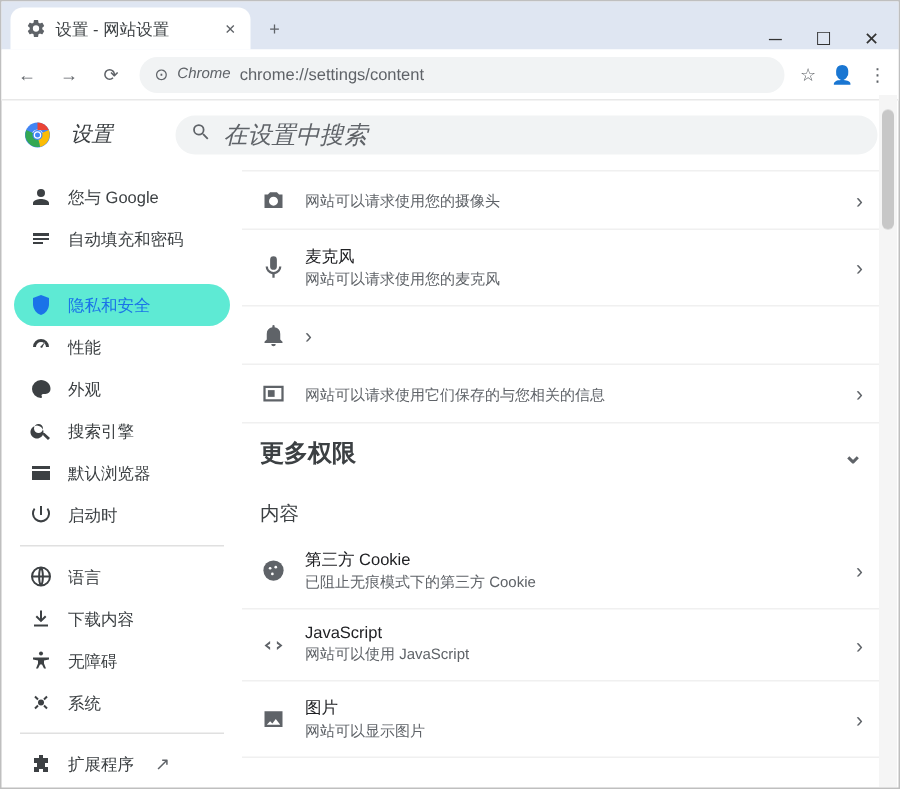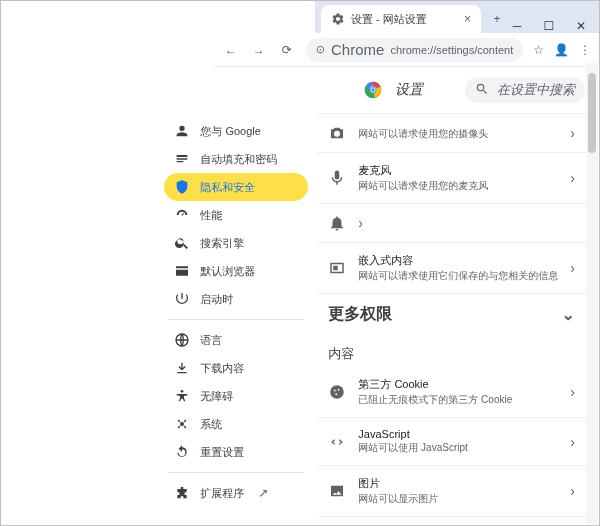--- a/index.html
+++ b/index.html
@@ -1,37 +1,37 @@
 <!DOCTYPE html>
 <html><head>
 <meta charset="utf-8">
 <style>
   * { box-sizing: border-box; margin: 0; padding: 0; }
   body { font-family: "Microsoft YaHei", Arial, sans-serif; font-size: 12px; color: #202124; background: #fff; width: 600px; height: 526px; overflow: hidden; }
-  .window { border: 1px solid #bfbfbf; width: 600px; height: 526px; display: flex; flex-direction: column; position: relative; align-items: flex-end; }
+  .window { border: 1px solid #bfbfbf; width: 600px; height: 526px; display: flex; flex-direction: column; position: relative; }
   .tabbar { height: 32px; background: #dfe6f2; display: flex; align-items: flex-end; padding-left: 6px; }
   .tab { background: #fff; border-radius: 8px 8px 0 0; height: 28px; display: flex; align-items: center; padding: 0 10px; gap: 6px; min-width: 160px; font-size: 11px; color: #3c4043; }
   .tab .favicon { width: 14px; height: 14px; display: flex; align-items: center; justify-content: center; }
   .tab .close { margin-left: auto; color: #5f6368; font-size: 12px; }
   .newtab { width: 24px; height: 24px; display: flex; align-items: center; justify-content: center; color: #5f6368; margin-left: 4px; margin-bottom: 2px; }
   .winctrl { margin-left: auto; display: flex; gap: 16px; padding: 6px 10px 0 0; align-items: flex-start; color: #333; font-size: 12px; }
   .winctrl span { width: 16px; text-align: center; font-family: Arial; }
   .addrbar { height: 34px; background: #fff; border-bottom: 1px solid #e8e8e8; display: flex; align-items: center; padding: 0 8px; gap: 10px; }
   .navicon { color: #5f6368; width: 18px; text-align: center; }
   .addrfield { flex: 1; background: #f1f3f4; border-radius: 14px; height: 24px; display: flex; align-items: center; padding: 0 10px; gap: 6px; font-size: 11px; color: #5f6368; }
-  .addrfield .chip { font-size: 15px; background: none; }
+  .addrfield .chip { font-size: 10px; background: none; font-style: italic; }
   .addrright { display: flex; gap: 10px; align-items: center; color: #5f6368; }
   .header { display: flex; align-items: center; padding: 10px 14px; gap: 12px; font-style: italic; }
   .header .logo { width: 20px; height: 20px; }
   .header .title { font-size: 14px; color: #3c4043; }
-  .header .search { flex: 1; margin-left: 30px; background: #f1f3f4; border-radius: 14px; height: 26px; display: flex; align-items: center; padding: 12px 10px; gap: 8px; color: #5f6368; font-size: 13px; }
+  .header .search { flex: 1; margin-left: 30px; background: #f1f3f4; border-radius: 14px; height: 26px; display: flex; align-items: center; padding: 12px 10px; gap: 8px; color: #5f6368; font-size: 16px; }
   .body { flex: 1; display: flex; overflow: hidden; }
   .sidebar { width: 160px; padding: 4px 8px; overflow-y: auto; }
   .side-item { display: flex; align-items: center; gap: 10px; padding: 6px 10px; border-radius: 14px; color: #3c4043; font-size: 11px; cursor: pointer; }
-  .side-item.active { background: #fde047; color: #1a73e8; }
+  .side-item.active { background: #5eead4; color: #1a73e8; margin-top: 16px; }
   .side-item .icon { width: 16px; height: 16px; display: flex; align-items: center; justify-content: center; color: inherit; }
   .side-sep { height: 1px; background: #e0e0e0; margin: 6px 4px; }
   .main { flex: 1; overflow-y: auto; padding-right: 12px; }
   .row { display: flex; align-items: center; padding: 10px 12px; gap: 12px; border-bottom: 1px solid #f0f0f0; cursor: pointer; }
   .row .icon { width: 18px; height: 18px; color: #5f6368; display: flex; align-items: center; justify-content: center; flex-shrink: 0; }
   .row .txt { flex: 1; }
   .row .txt .t1 { font-size: 11px; color: #202124; }
   .row .txt .t2 { font-size: 10px; color: #5f6368; margin-top: 1px; }
   .row .chev { color: #5f6368; font-size: 14px; }
   .section-head { padding: 10px 12px; font-size: 16px; color: #3c4043; display: flex; align-items: center; justify-content: space-between; font-weight: bold; }
@@ -134,20 +134,28 @@
           <span class="icon">
             <svg viewBox="0 0 24 24" fill="currentColor">
               <path d="M12 4a8 8 0 0 0-8 8h3a5 5 0 0 1 10 0h3a8 8 0 0 0-8-8Zm-1 8 5-5-3 6Z"></path>
             </svg>
           </span>
           <span>性能</span>
         </div>
       <div class="side-item">
           <span class="icon">
             <svg viewBox="0 0 24 24" fill="currentColor">
+              <path d="M12 3a9 9 0 0 0 0 18c1 0 1-1 1-1 0-.5-.5-1-.5-1.5 0-1 1-1.5 2-1.5h2a5 5 0 0 0 5-5C21.5 6.5 17 3 12 3Z"></path>
+            </svg>
+          </span>
+          <span>外观</span>
+        </div>
+      <div class="side-item">
+          <span class="icon">
+            <svg viewBox="0 0 24 24" fill="currentColor">
               <path d="M15.5 14h-.79l-.28-.27A6.5 6.5 0 1 0 14 15.5l.27.28v.79L19 21l2-2Zm-6 0A4.5 4.5 0 1 1 14 9.5 4.5 4.5 0 0 1 9.5 14Z"></path>
             </svg>
           </span>
           <span>搜索引擎</span>
         </div>
       <div class="side-item">
           <span class="icon">
             <svg viewBox="0 0 24 24" fill="currentColor">
               <path d="M3 5h18v3H3zM3 10h18v9H3z"></path>
             </svg>
@@ -191,28 +199,20 @@
         </div>
       <div class="side-item">
           <span class="icon">
             <svg viewBox="0 0 24 24" fill="currentColor">
               <path d="M6 6l3 3m6 6l3 3M6 18l3-3m6-6l3-3" stroke="currentColor" stroke-width="2" fill="none"></path>
               <circle cx="12" cy="12" r="3"></circle>
             </svg>
           </span>
           <span>系统</span>
         </div>
-      <div class="side-item">
-          <span class="icon">
-            <svg viewBox="0 0 24 24" fill="currentColor">
-              <path d="M12 5V2L7 7l5 5V8a5 5 0 1 1-5 5H5a7 7 0 1 0 7-8Z"></path>
-            </svg>
-          </span>
-          <span>重置设置</span>
-        </div>
       <div class="side-sep"></div>
       <div class="side-item">
           <span class="icon">
             <svg viewBox="0 0 24 24" fill="currentColor">
               <path d="M10 3h4v3h5v5h-3v4h3v5h-5v-3h-4v3H5v-5h3v-4H5V6h5z"></path>
             </svg>
           </span>
           <span>扩展程序</span>
           <span class="ext-icon" style="margin-left:4px">↗</span>
         </div>
@@ -252,21 +252,20 @@
         <span class="chev">›</span>
       </div>
       <div class="row">
         <span class="icon">
             <svg viewBox="0 0 24 24" fill="currentColor">
               <path d="M3 5h18v14H3zM5 7v10h14V7z"></path>
               <rect x="7" y="9" width="6" height="6"></rect>
             </svg>
           </span>
         <div class="txt">
-            <div class="t1">嵌入式内容</div>
             <div class="t2">网站可以请求使用它们保存的与您相关的信息</div>
           </div>
         <span class="chev">›</span>
       </div>
       <div class="section-head">
         <span>更多权限</span>
         <span class="chev">⌄</span>
       </div>
 
       <div class="plainlabel">内容</div>

